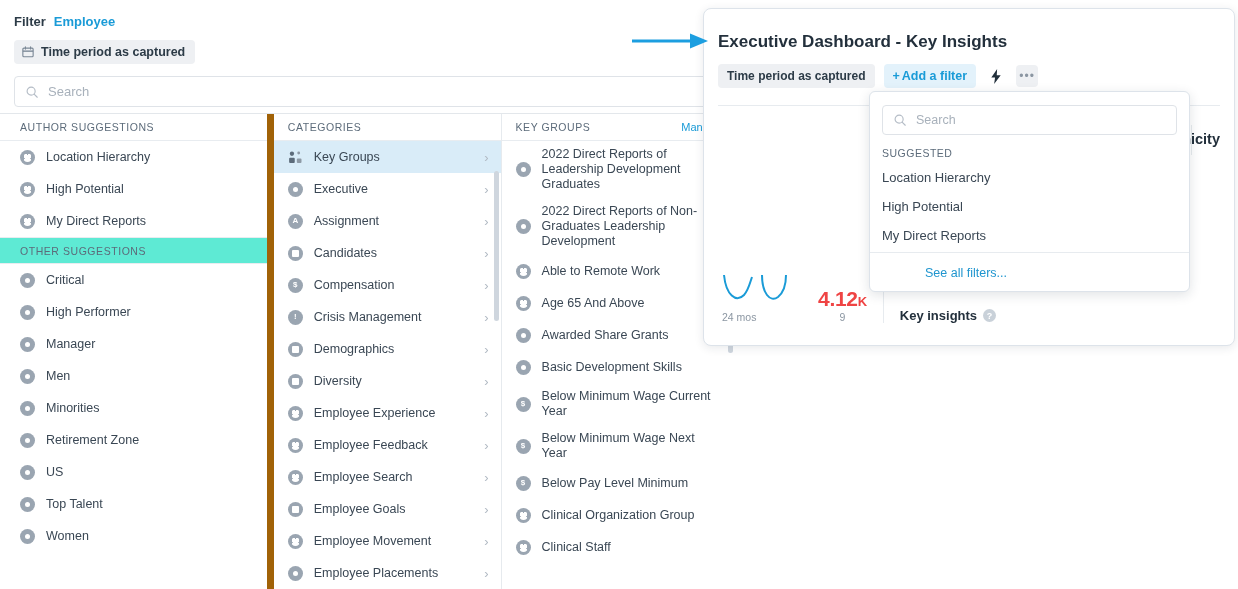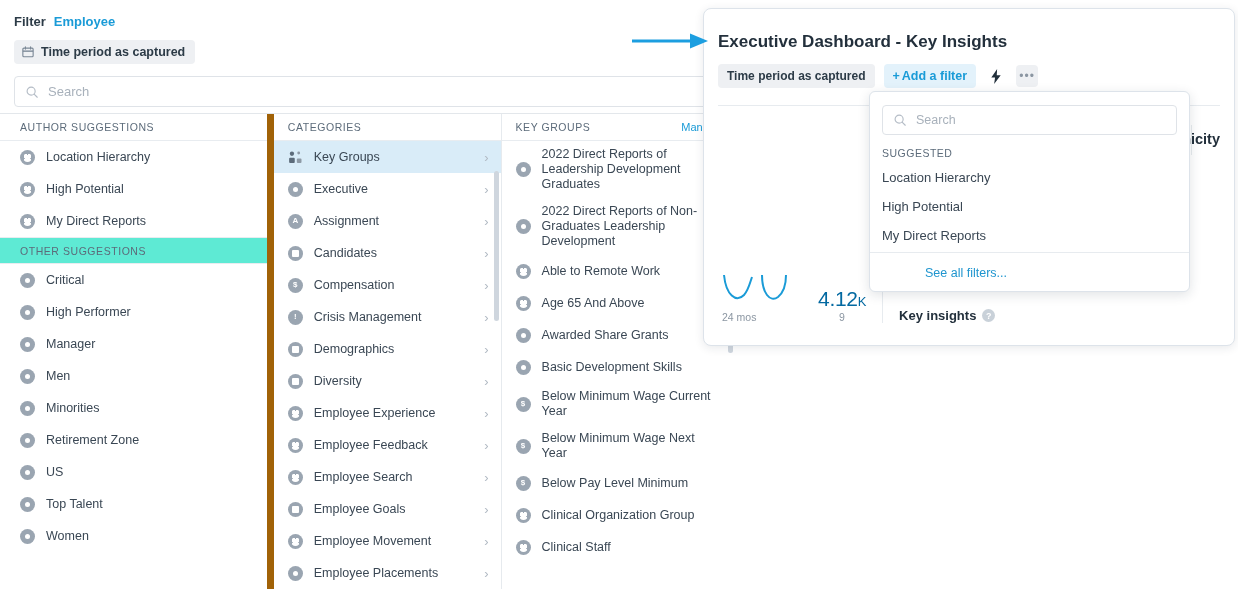--- a/index.html
+++ b/index.html
@@ -134,21 +134,21 @@
   }
   .icon-btn.grey { background:#eef0f3; color:#8b96a2; font-size:12px; letter-spacing:1px;}
   .dash-rule { position:absolute; left:14px; right:14px; top:96px; height:1px; background:#e7ebef; }
 
   
   .kpi-area { position:absolute; left:14px; right:14px; top:96px; bottom:0; }
   .eth-label { position:absolute; right:0px; top:26px; font-size:14.5px; font-weight:bold; color:#23303c; }
   .eth-divider { position:absolute; right:28px; top:20px; width:1px; height:30px; background:#e7ebef;}
   .kpi-row { position:absolute; left:0; top:168px; right:0; display:flex; align-items:flex-end; gap:0; }
   .spark { width:72px; height:34px; color:#1a9bd7; }
-  .kpi-num { font-size:21px; font-weight:normal; color:#0369a1; letter-spacing:-.3px; }
+  .kpi-num { font-size:21px; font-weight:bold; color:#ef4444; letter-spacing:-.3px; }
   .kpi-num small { font-size:13px; }
   .kpi-sub { font-size:10.5px; color:#8b96a2; }
   .kpi-sep { width:1px; height:34px; background:#e7ebef; margin:0 16px; }
   .kpi-ins { font-size:13px; font-weight:bold; color:#23303c; display:flex; align-items:center; gap:6px; }
   .qmark { width:13px; height:13px; border-radius:50%; background:#c9d1d9; color:#fff;
            font-size:9px; display:flex; align-items:center; justify-content:center; font-weight:bold;}
 
   
   .popup {
     position:absolute; left:869px; top:91px; width:321px; height:201px;

